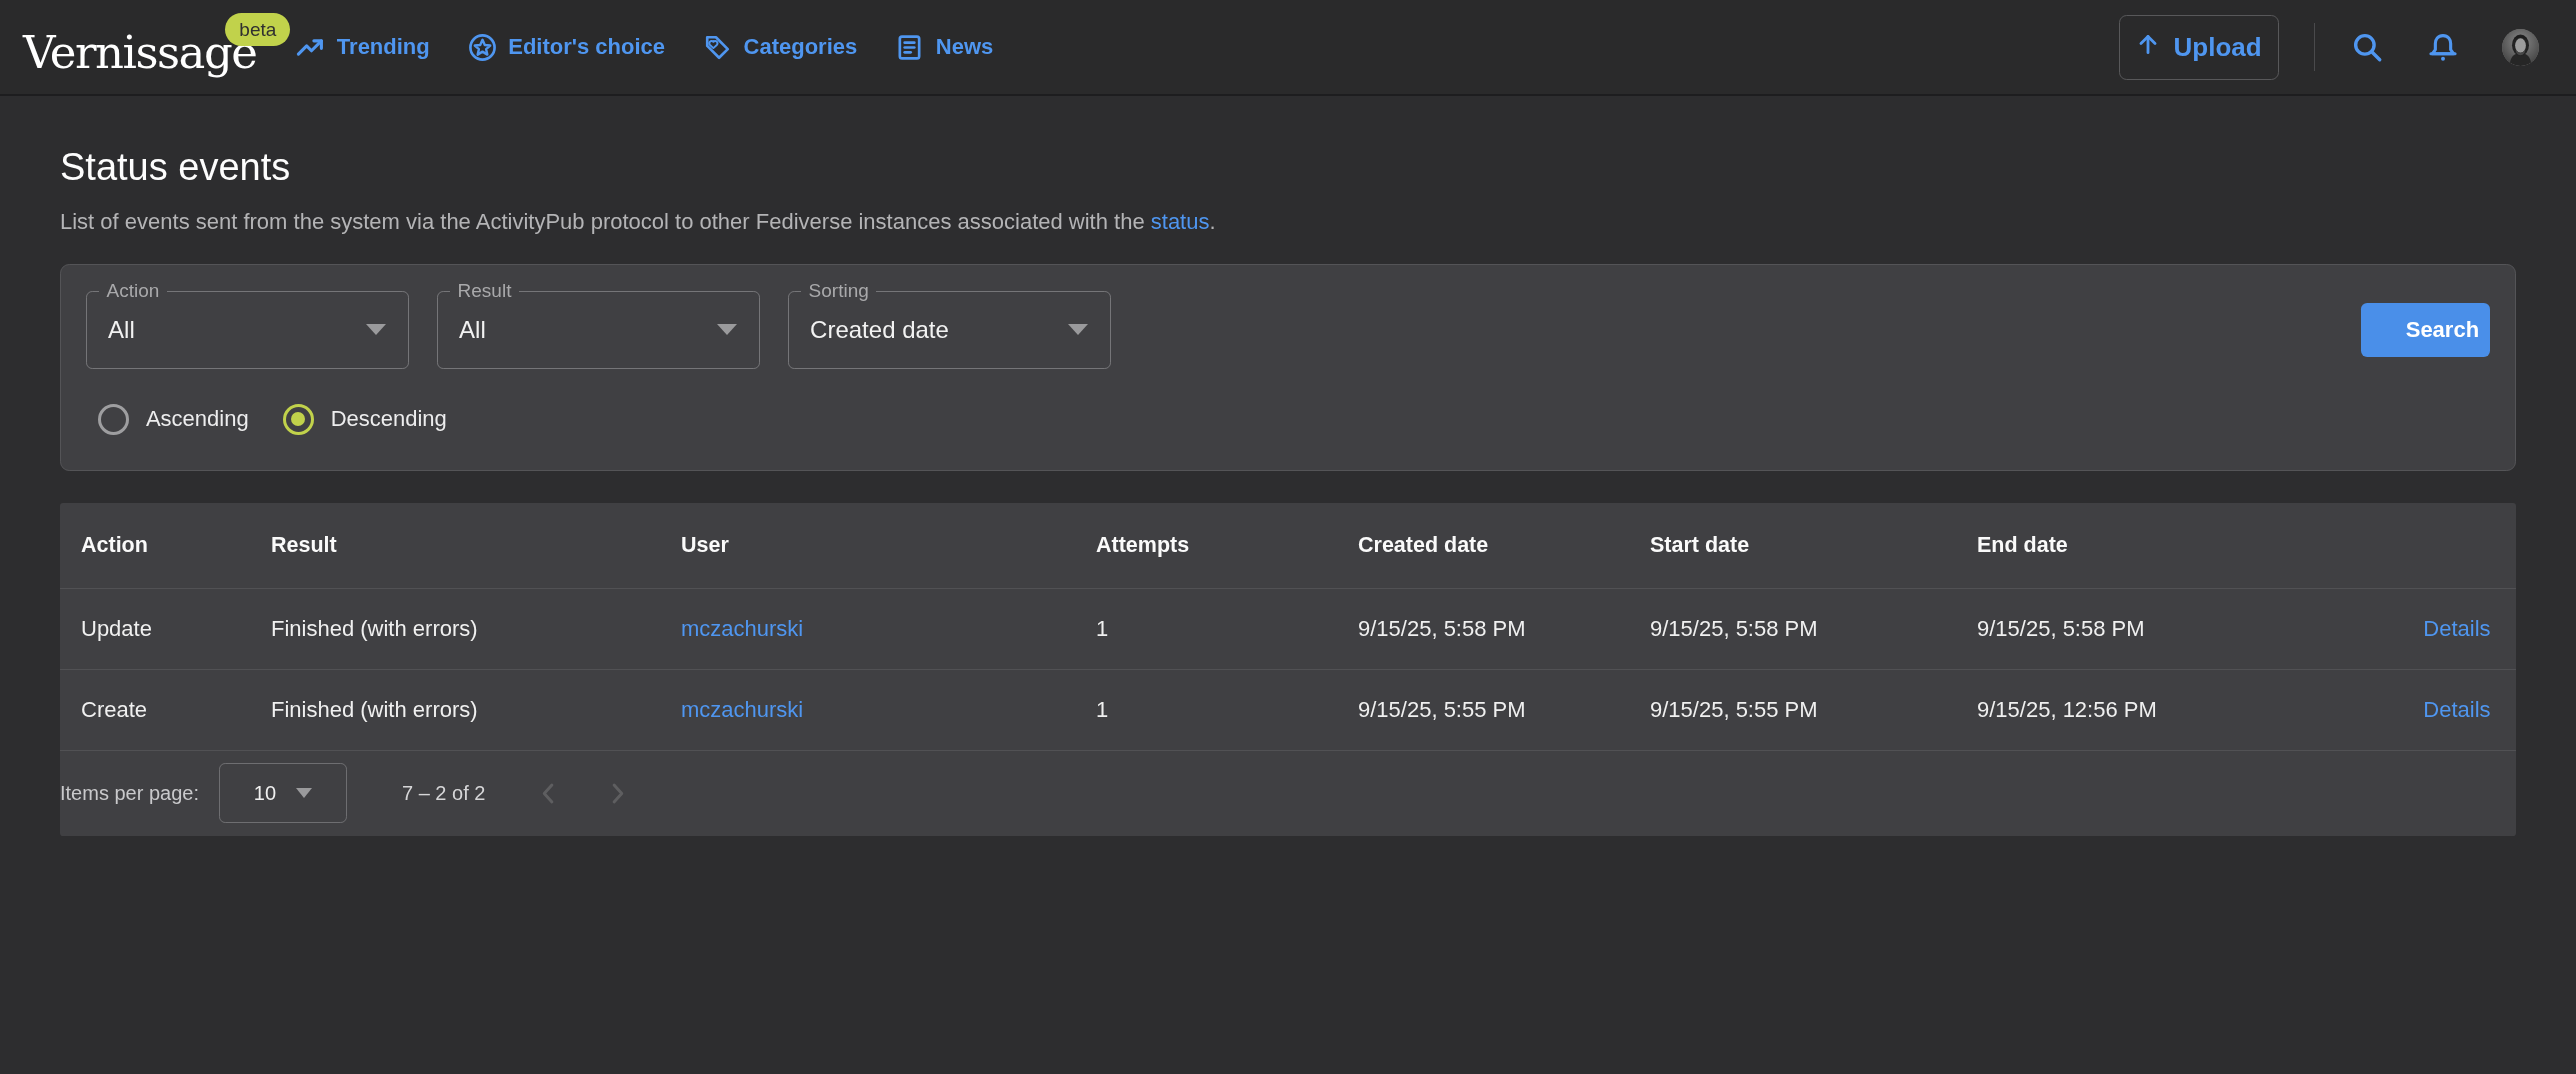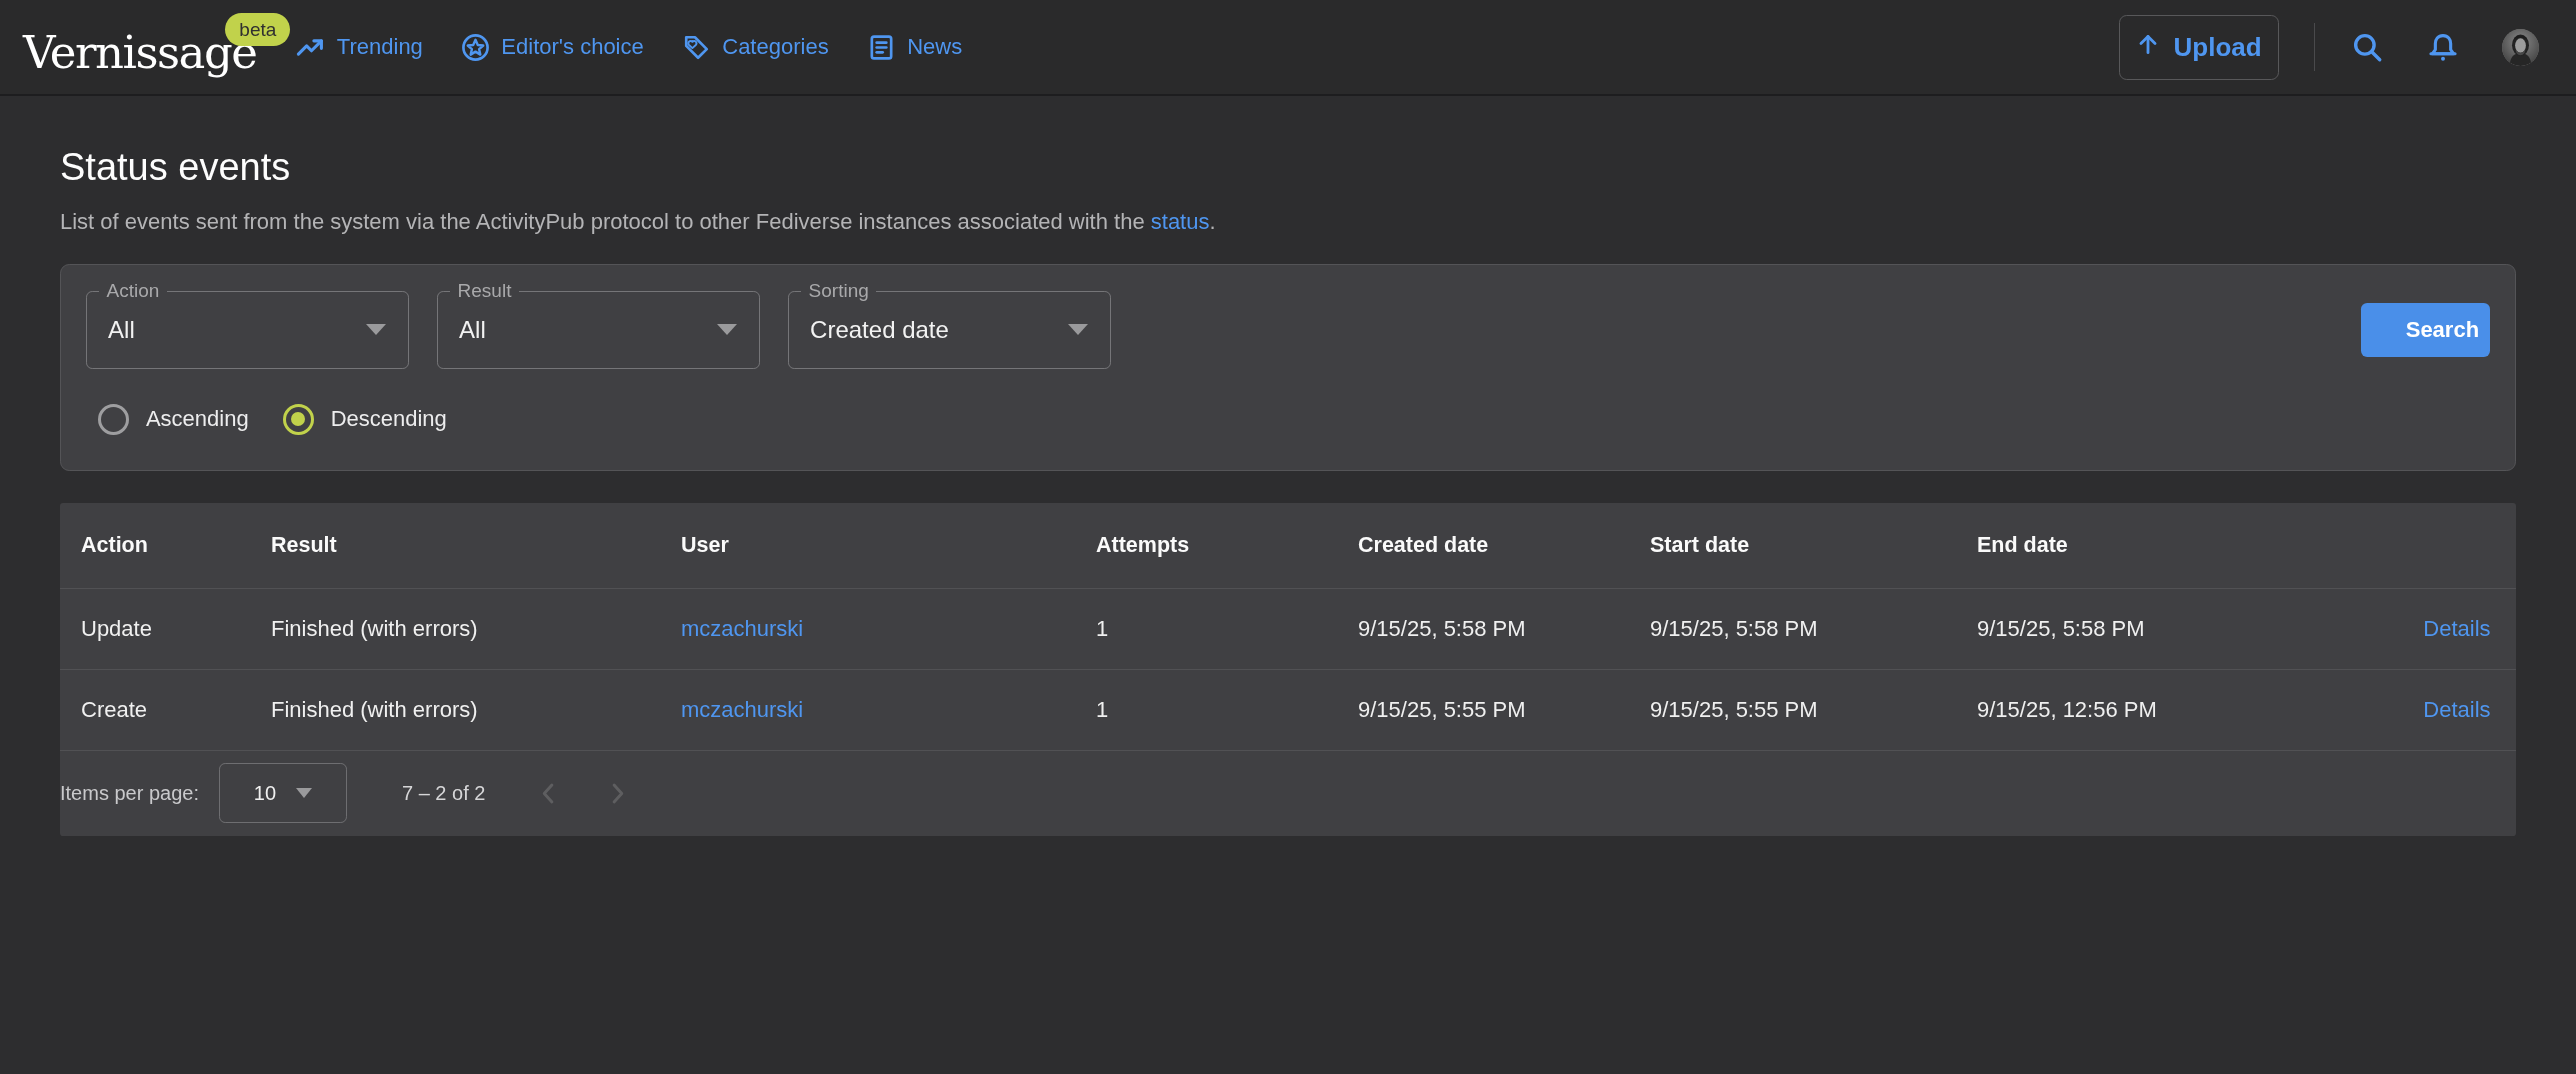--- a/index.html
+++ b/index.html
@@ -24,21 +24,21 @@
     display:inline-block; padding-top:10.8px;
   }
   .beta-badge {
     position:absolute; top:-6.2px; right:-34px;
     background:#c1d24b; color:#303030;
     font-size:19px; line-height:1; padding:7px 14px; border-radius:20px;
   }
   .main-nav { display:flex; align-items:center; gap:38px; }
   .nav-link {
     display:flex; align-items:center; gap:11.5px;
-    color:#4f96f0; font-size:22px; font-weight:400; text-decoration:none; cursor:pointer;
+    color:#4f96f0; font-size:22px; font-weight:700; text-decoration:none; cursor:pointer;
   }
   .nav-link svg { display:block; }
 
   .topbar-right { margin-left:auto; display:flex; align-items:center; }
   .upload-btn {
     width:160px; height:65px; background:transparent;
     border:1.5px solid #58585a; border-radius:7.7px;
     color:#4f96f0; font-size:26px; font-weight:700; font-family:inherit;
     display:flex; align-items:center; justify-content:center; gap:12.3px; cursor:pointer;
   }

